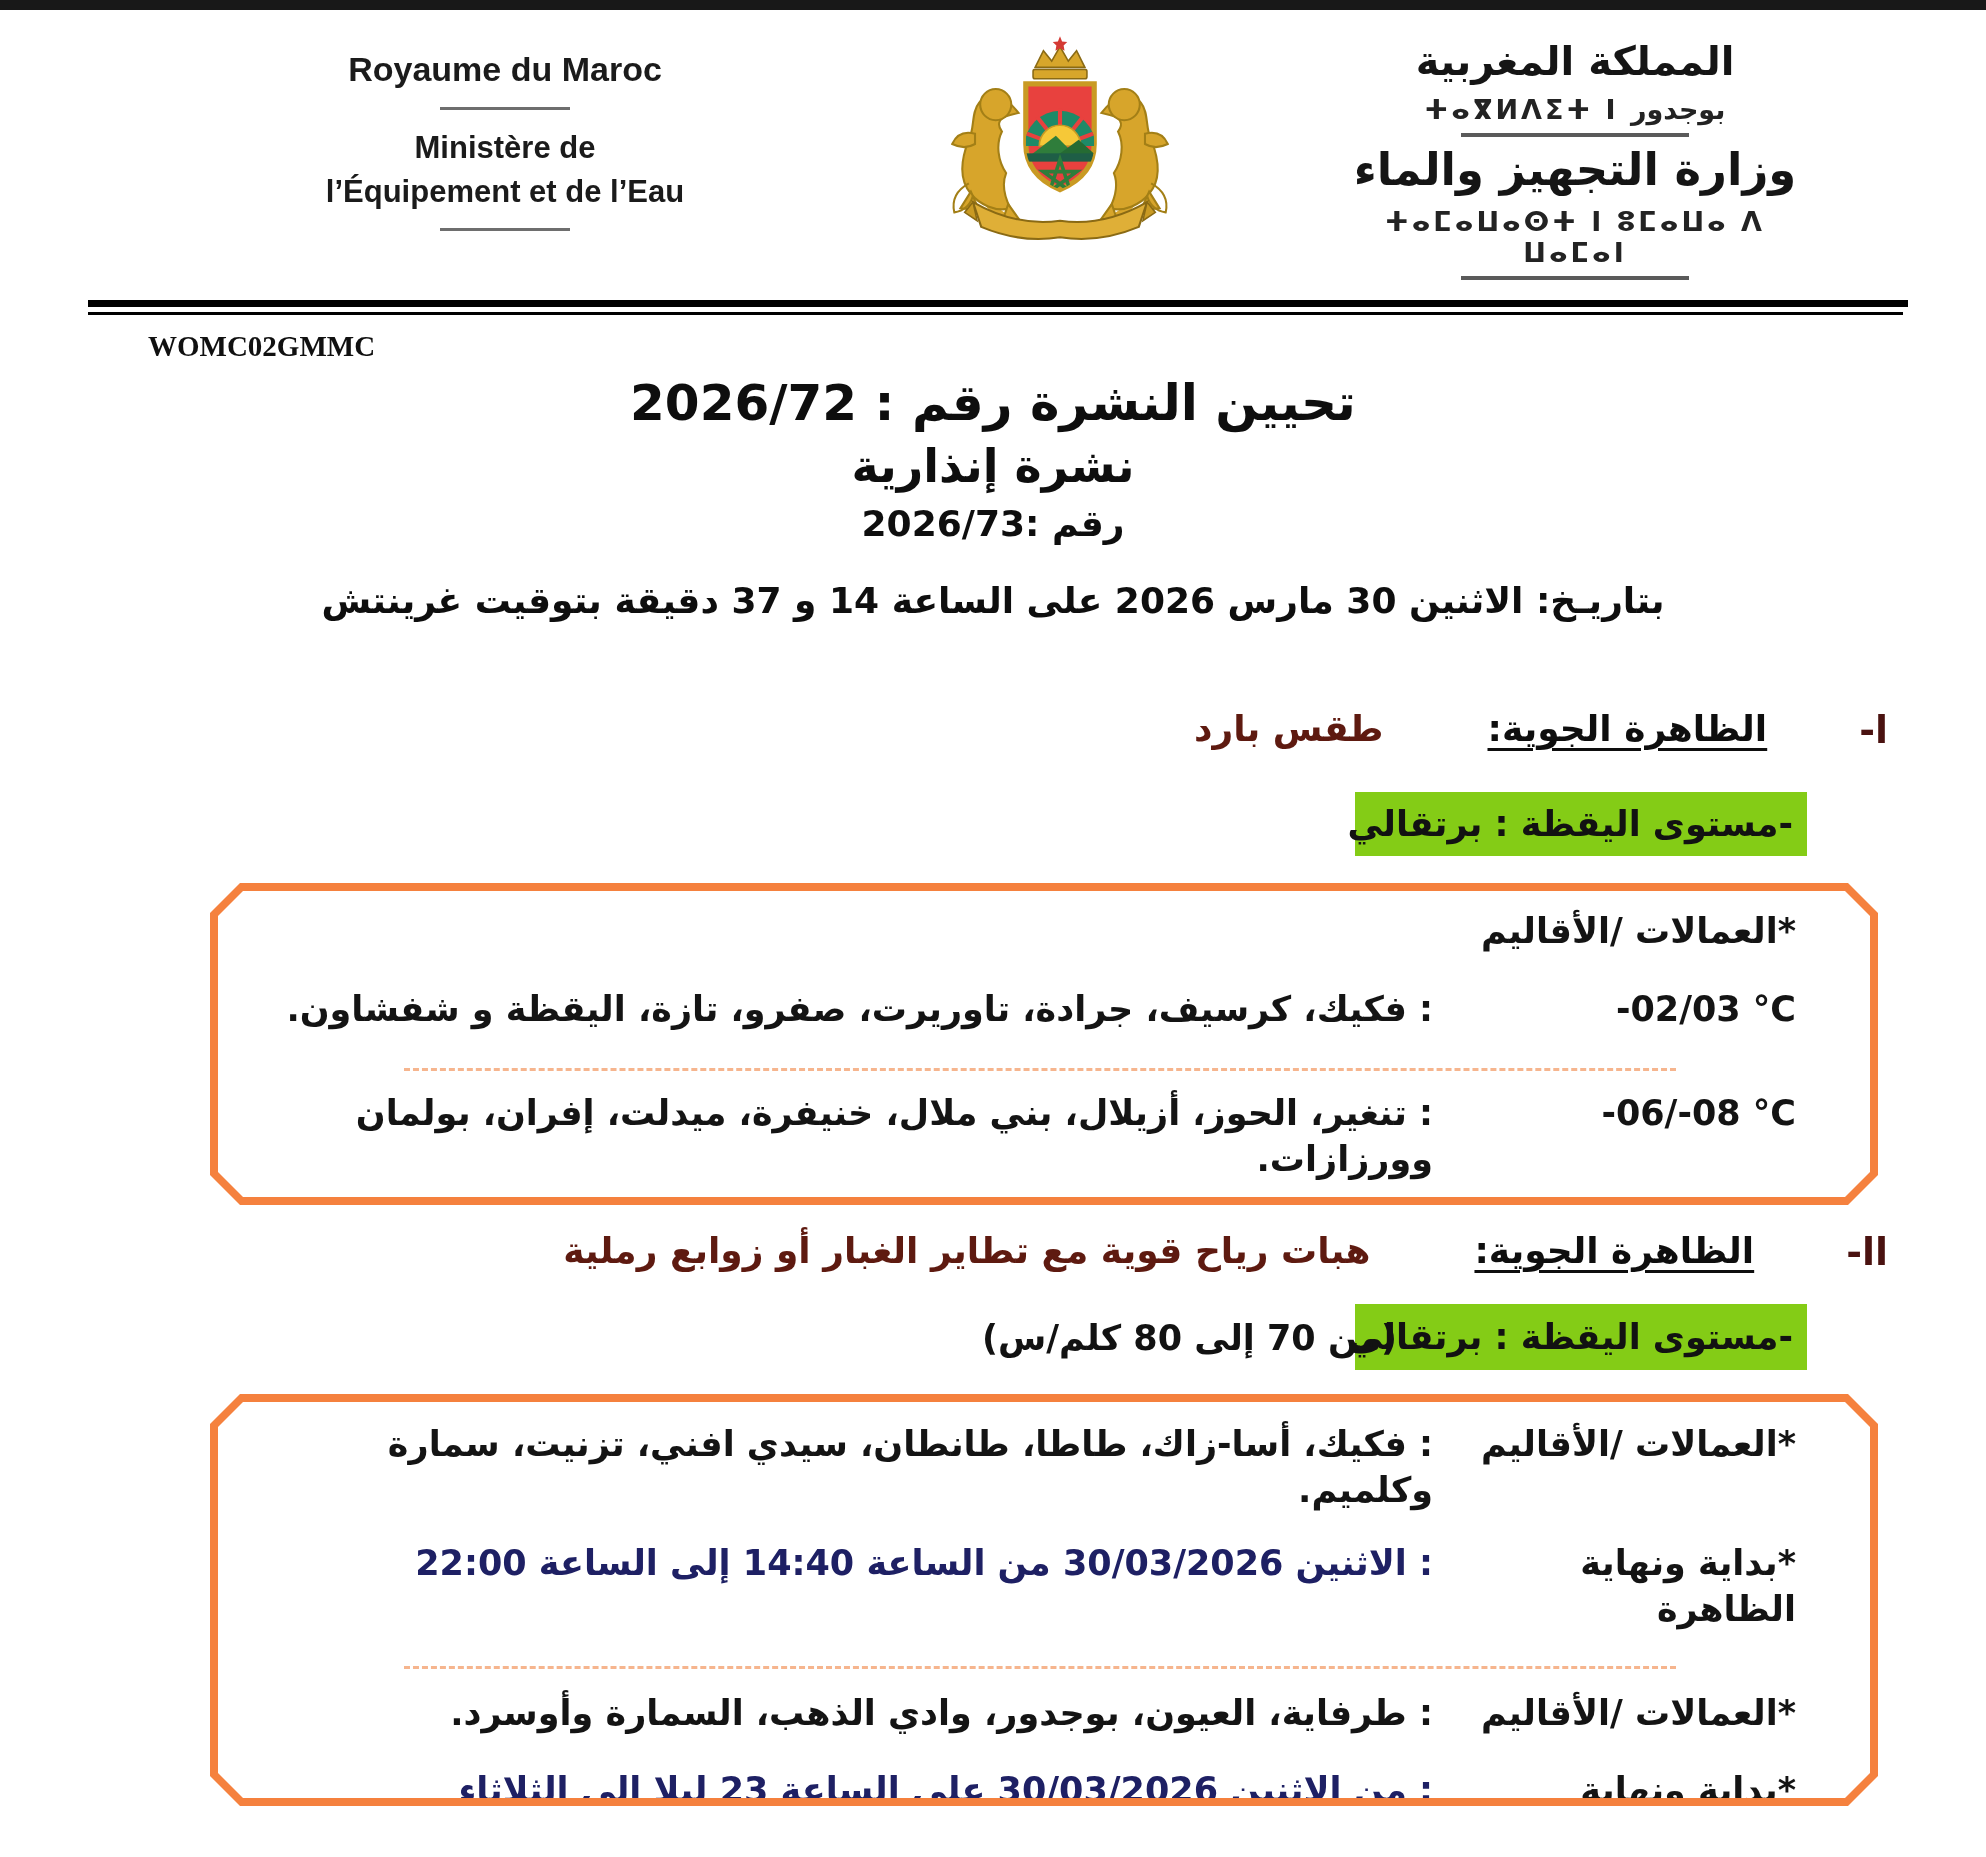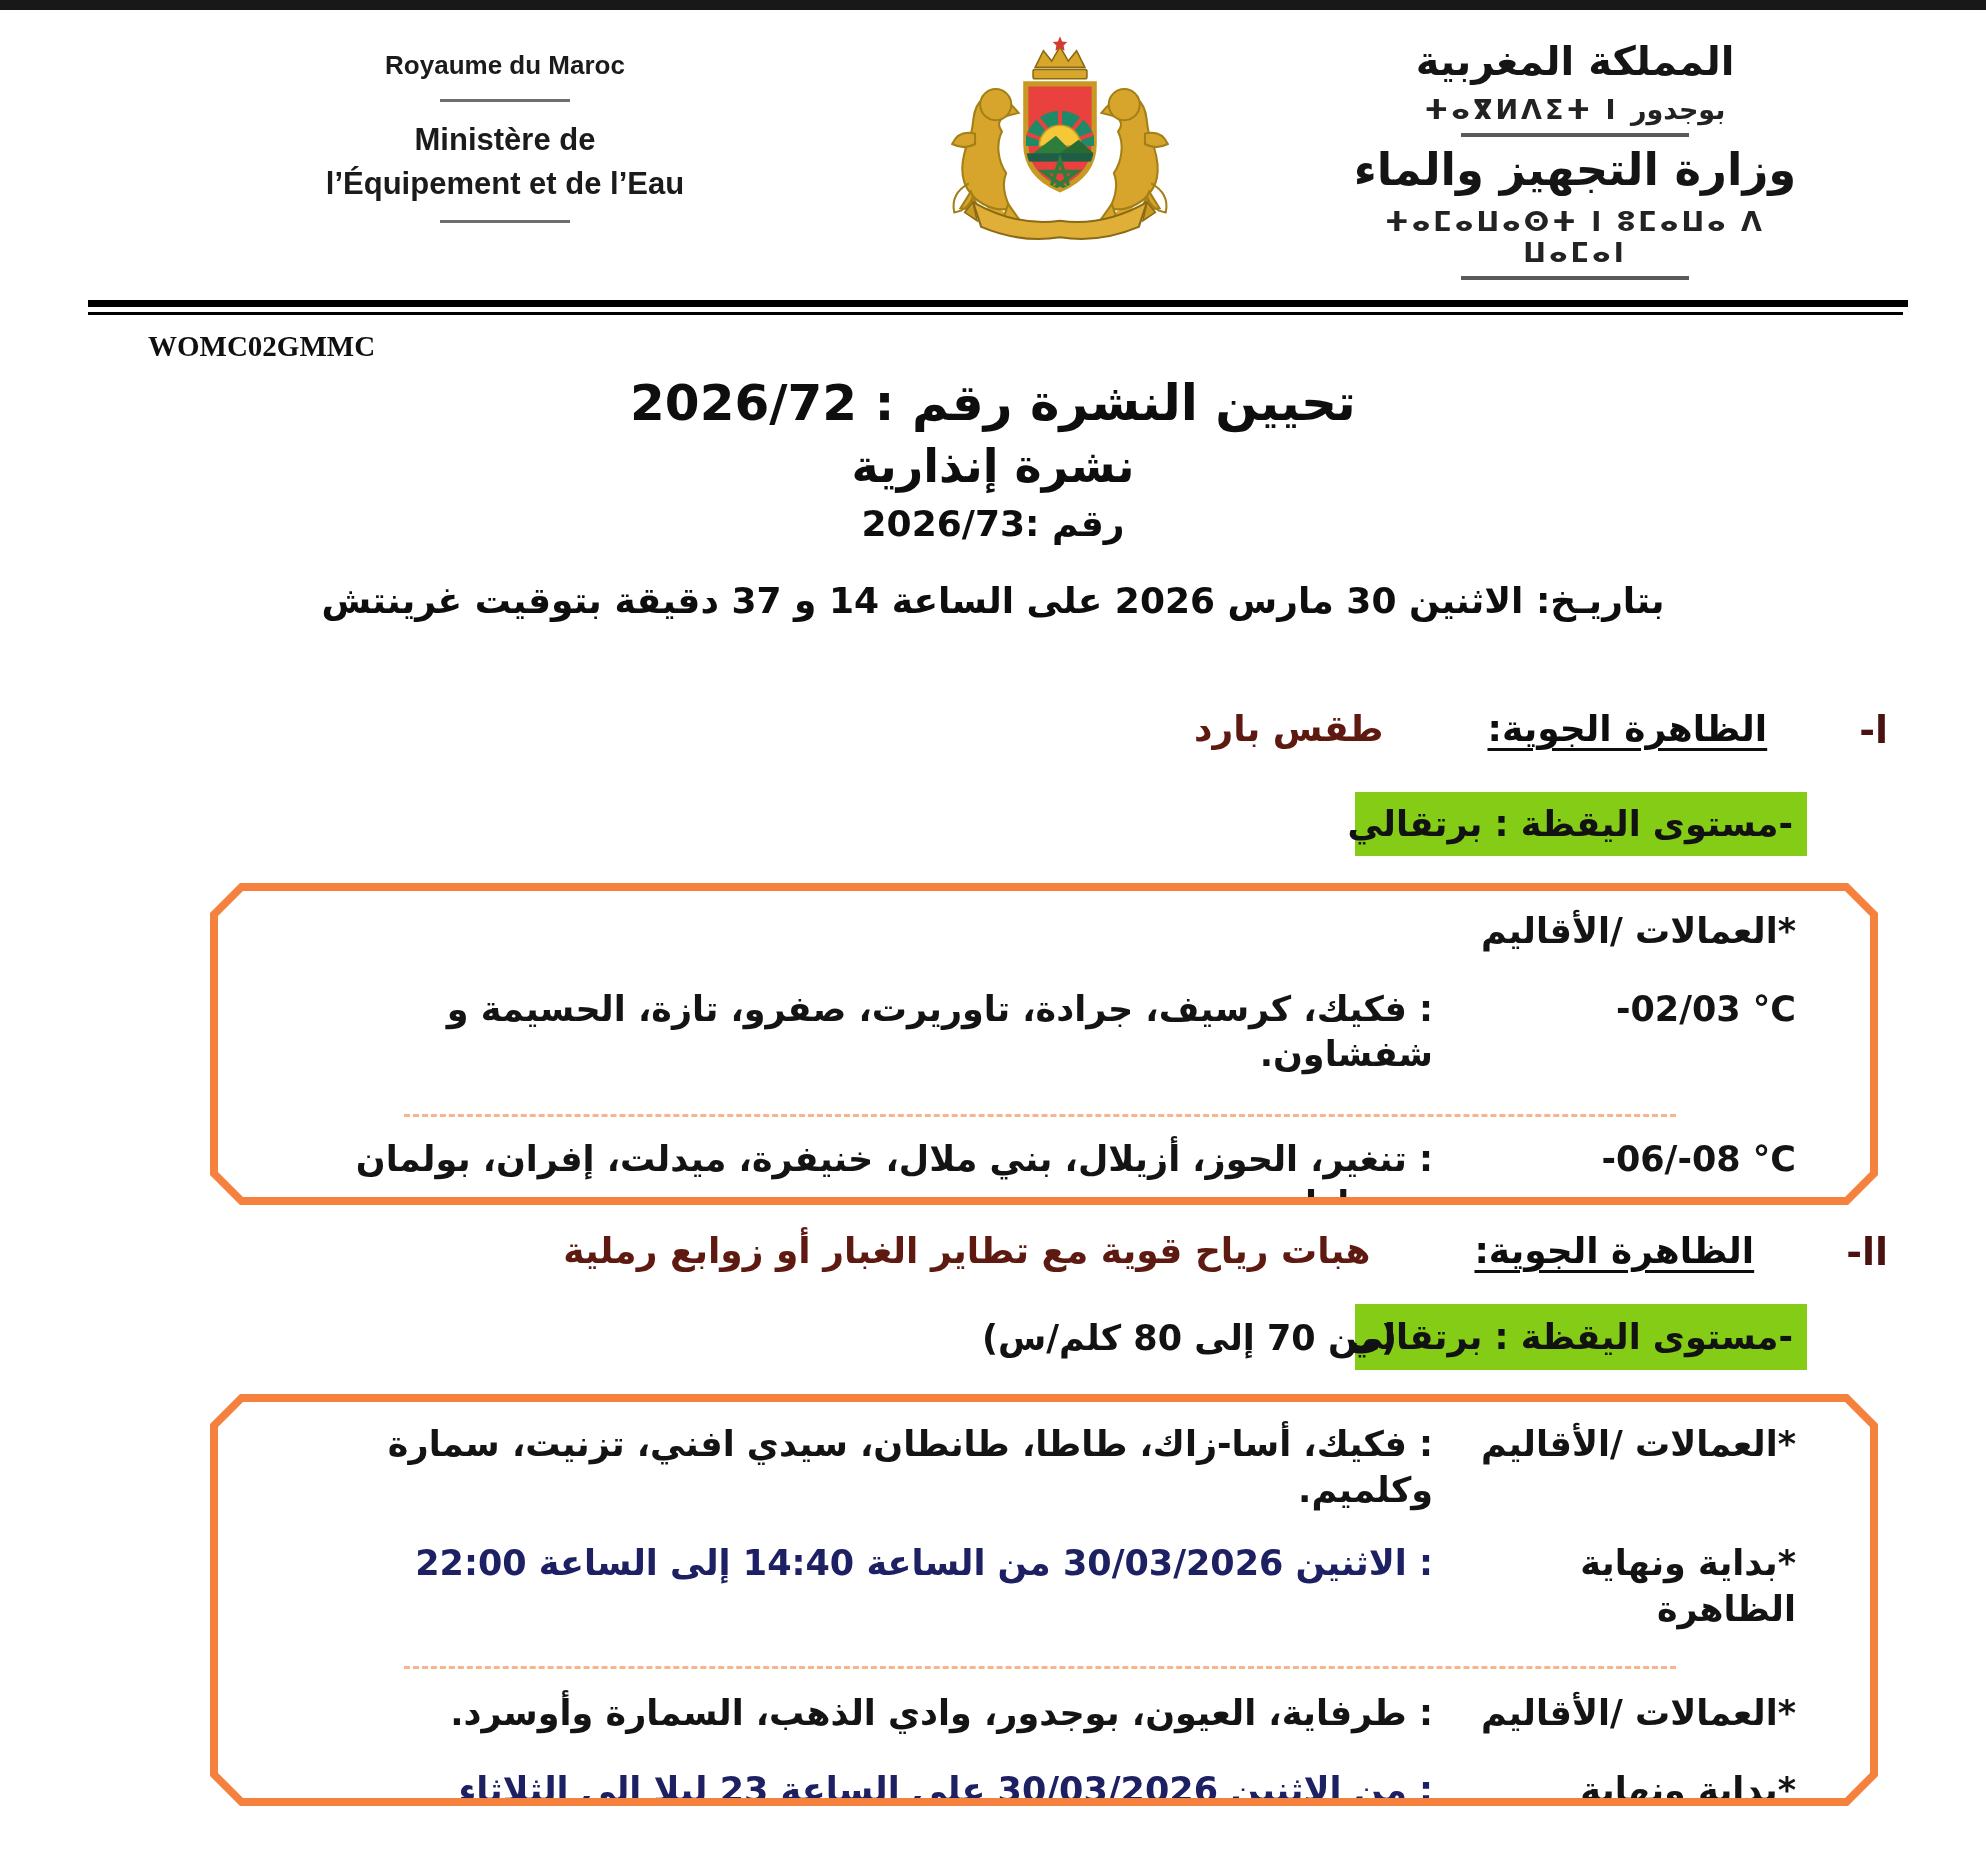--- a/index.html
+++ b/index.html
@@ -3,21 +3,21 @@
 <meta charset="utf-8">
 <style>
   html,body{margin:0;padding:0;background:#fff;}
   .page{position:relative;width:1986px;height:1857px;background:#ffffff;overflow:hidden;
         font-family:"DejaVu Sans","Liberation Sans",sans-serif;color:#141414;}
   .topbar{position:absolute;top:0;left:0;width:100%;height:10px;background:#181818;}
 
   
   .hdr-left{position:absolute;left:250px;top:50px;width:510px;text-align:center;color:#1b1b1b;
             font-family:"Liberation Sans",sans-serif;font-weight:bold;}
-  .hdr-left .country{font-size:26px;}
+  .hdr-left .country{font-size:34px;}
   .hr-left{width:130px;height:3px;background:#6e6e6e;margin:18px auto 20px auto;}
   .hdr-left .min1{font-size:31px;}
   .hdr-left .min2{font-size:31px;margin-top:8px;}
 
   .emblem{position:absolute;left:935px;top:30px;width:250px;height:228px;}
 
   .hdr-right{position:absolute;left:1345px;top:38px;width:460px;text-align:center;color:#151515;}
   .hdr-right .kingdom{font-size:40px;font-weight:bold;direction:rtl;}
   .tif{font-size:27px;font-weight:bold;letter-spacing:3px;color:#232323;margin-top:10px;}
   .hr-right{width:228px;height:4px;background:#5a5a5a;margin:8px auto 6px auto;}
@@ -189,21 +189,21 @@
   </div>
 
   <div class="wbox box1">
     <div class="wbox-inner">
       <div class="brow b1-head">
         <div class="bl">*العمالات /الأقاليم</div>
         <div class="bv"></div>
       </div>
       <div class="brow b1-r1">
         <div class="bl"><span class="ltr">-02/03 °C</span></div>
-        <div class="bv">: فكيك، كرسيف، جرادة، تاوريرت، صفرو، تازة، الحسيمة و شفشاون.</div>
+        <div class="bv">: فكيك، كرسيف، جرادة، تاوريرت، صفرو، تازة، اليقظة و شفشاون.</div>
       </div>
       <div class="dash b1-dash"></div>
       <div class="brow b1-r2">
         <div class="bl"><span class="ltr">-06/-08 °C</span></div>
         <div class="bv">: تنغير، الحوز، أزيلال، بني ملال، خنيفرة، ميدلت، إفران، بولمان وورزازات.</div>
       </div>
       <div class="brow b1-period">
         <div class="bl">*بداية ونهاية الظاهرة</div>
         <div class="bv navy">: الاثنين 30/03/2026 و الثلاثاء 31/03/2026</div>
       </div>

